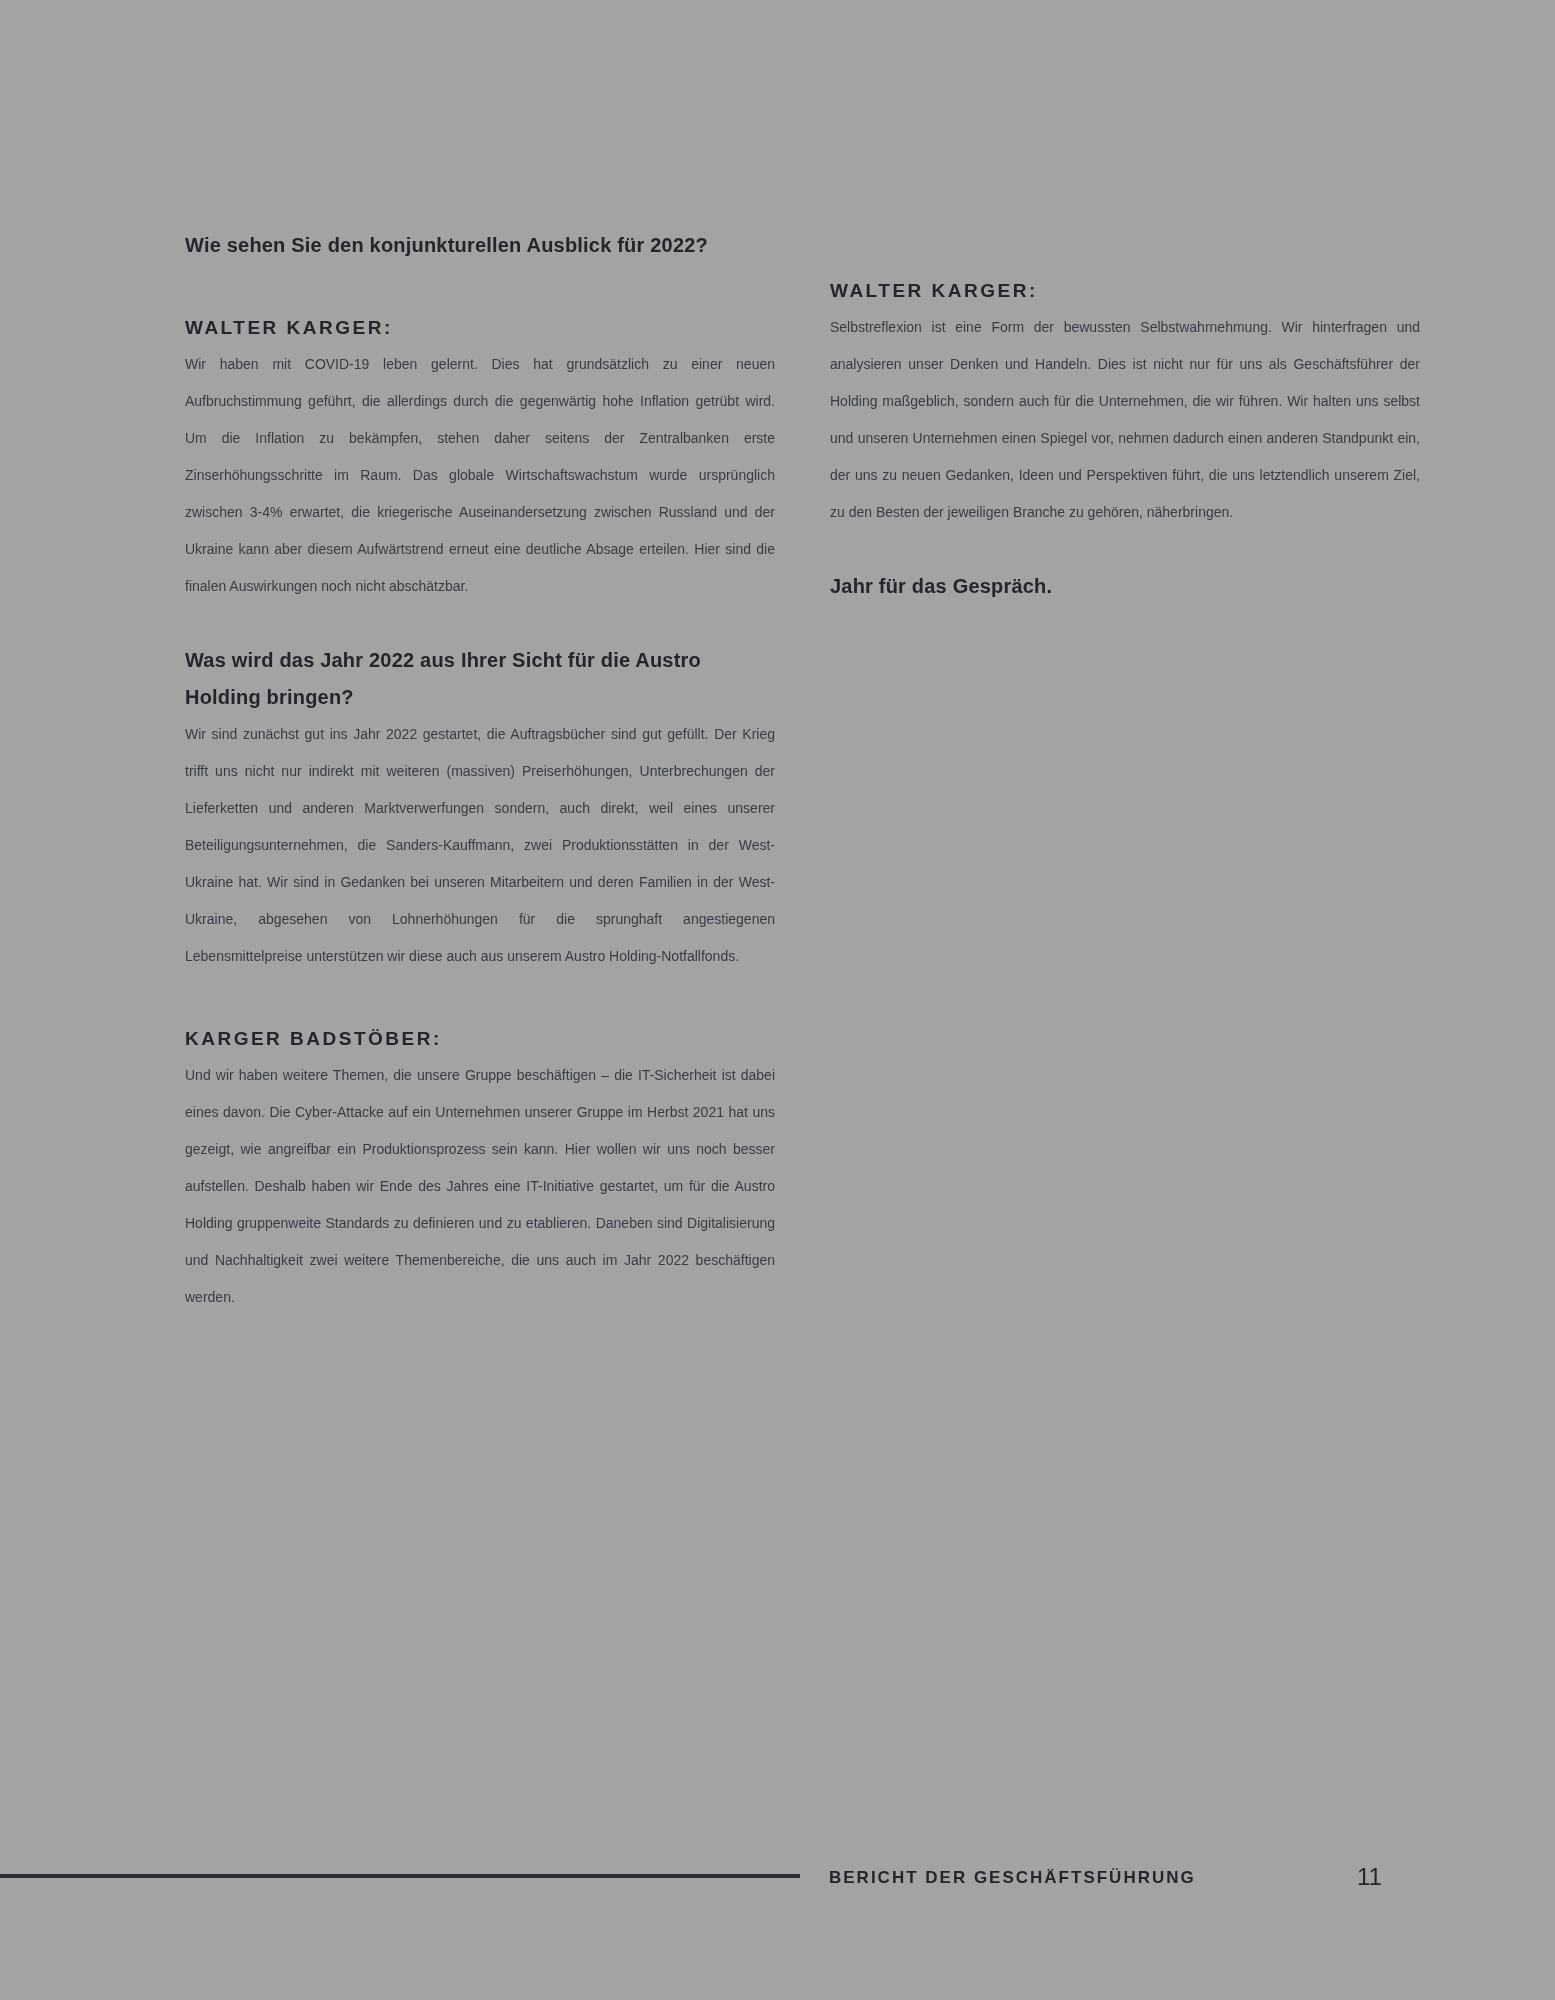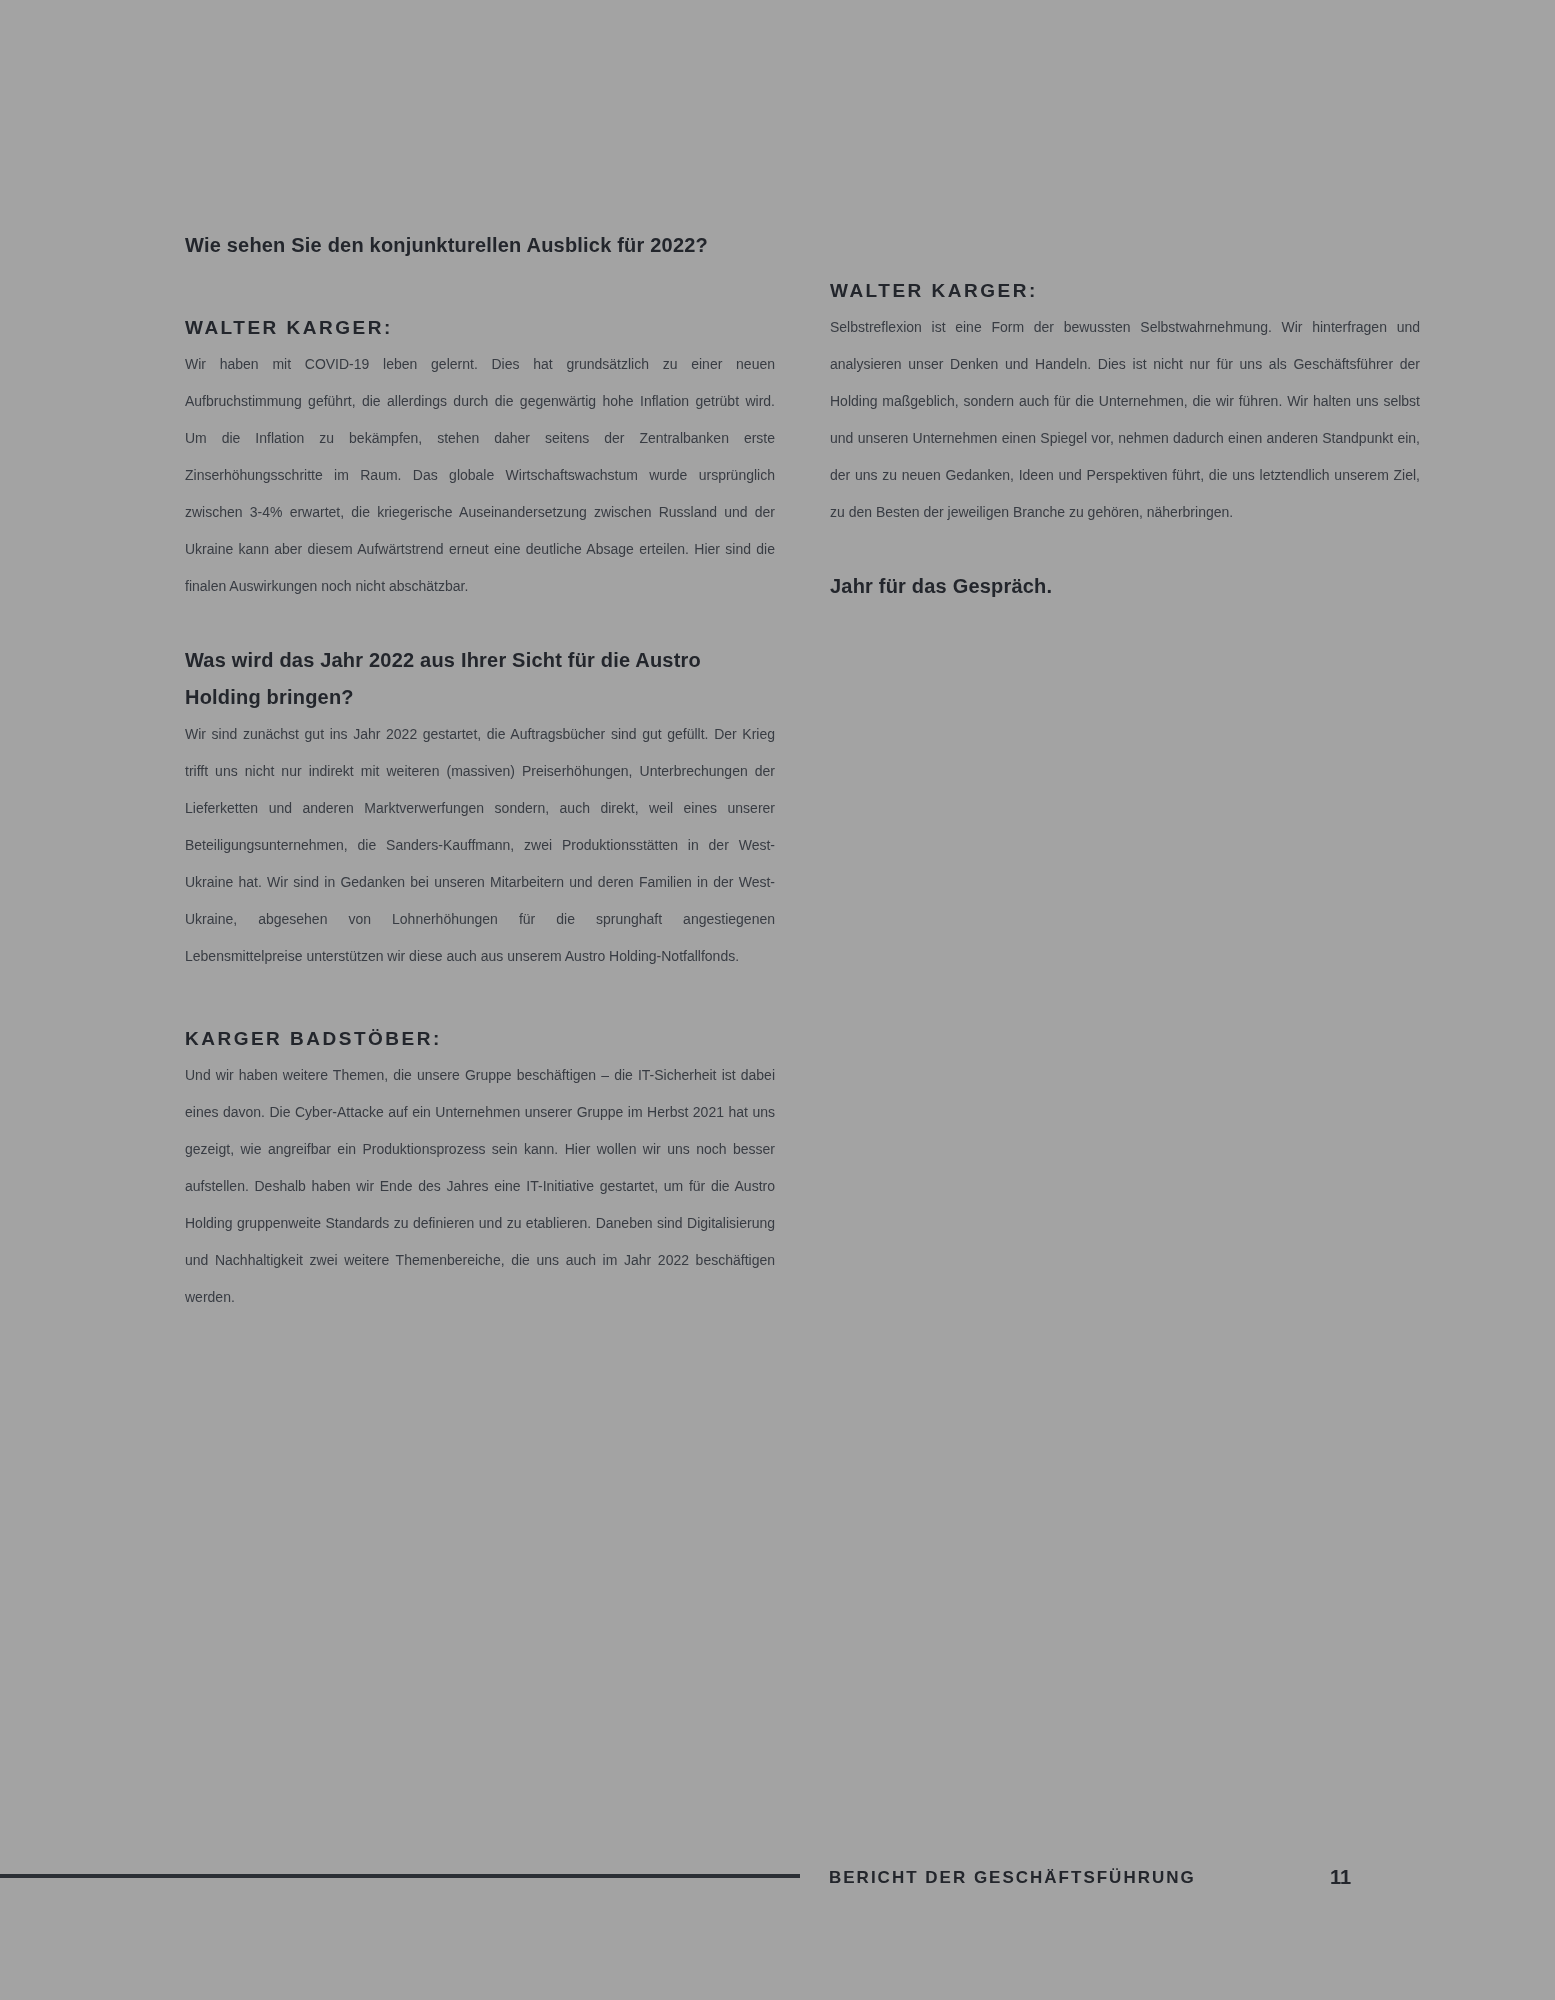--- a/index.html
+++ b/index.html
@@ -76,25 +76,25 @@
     letter-spacing: 2px;
     color: #23262c;
     white-space: nowrap;
     text-align: right;
   }
   .page-number {
     position: absolute;
     left: 1330px;
     top: 1866px;
     width: 79px;
-    font-size: 20px;
+    font-size: 24px;
     line-height: 22px;
-    font-weight: bold;
+    font-weight: normal;
     color: #23262c;
-    text-align: left;
+    text-align: center;
   }
 </style>
 </head>
 <body>
 
 <main class="page">
 
   <section class="col col-left">
     <h2 class="question first">Wie sehen Sie den konjunkturellen Ausblick für 2022?</h2>
     <p class="speaker">WALTER KARGER:</p>

